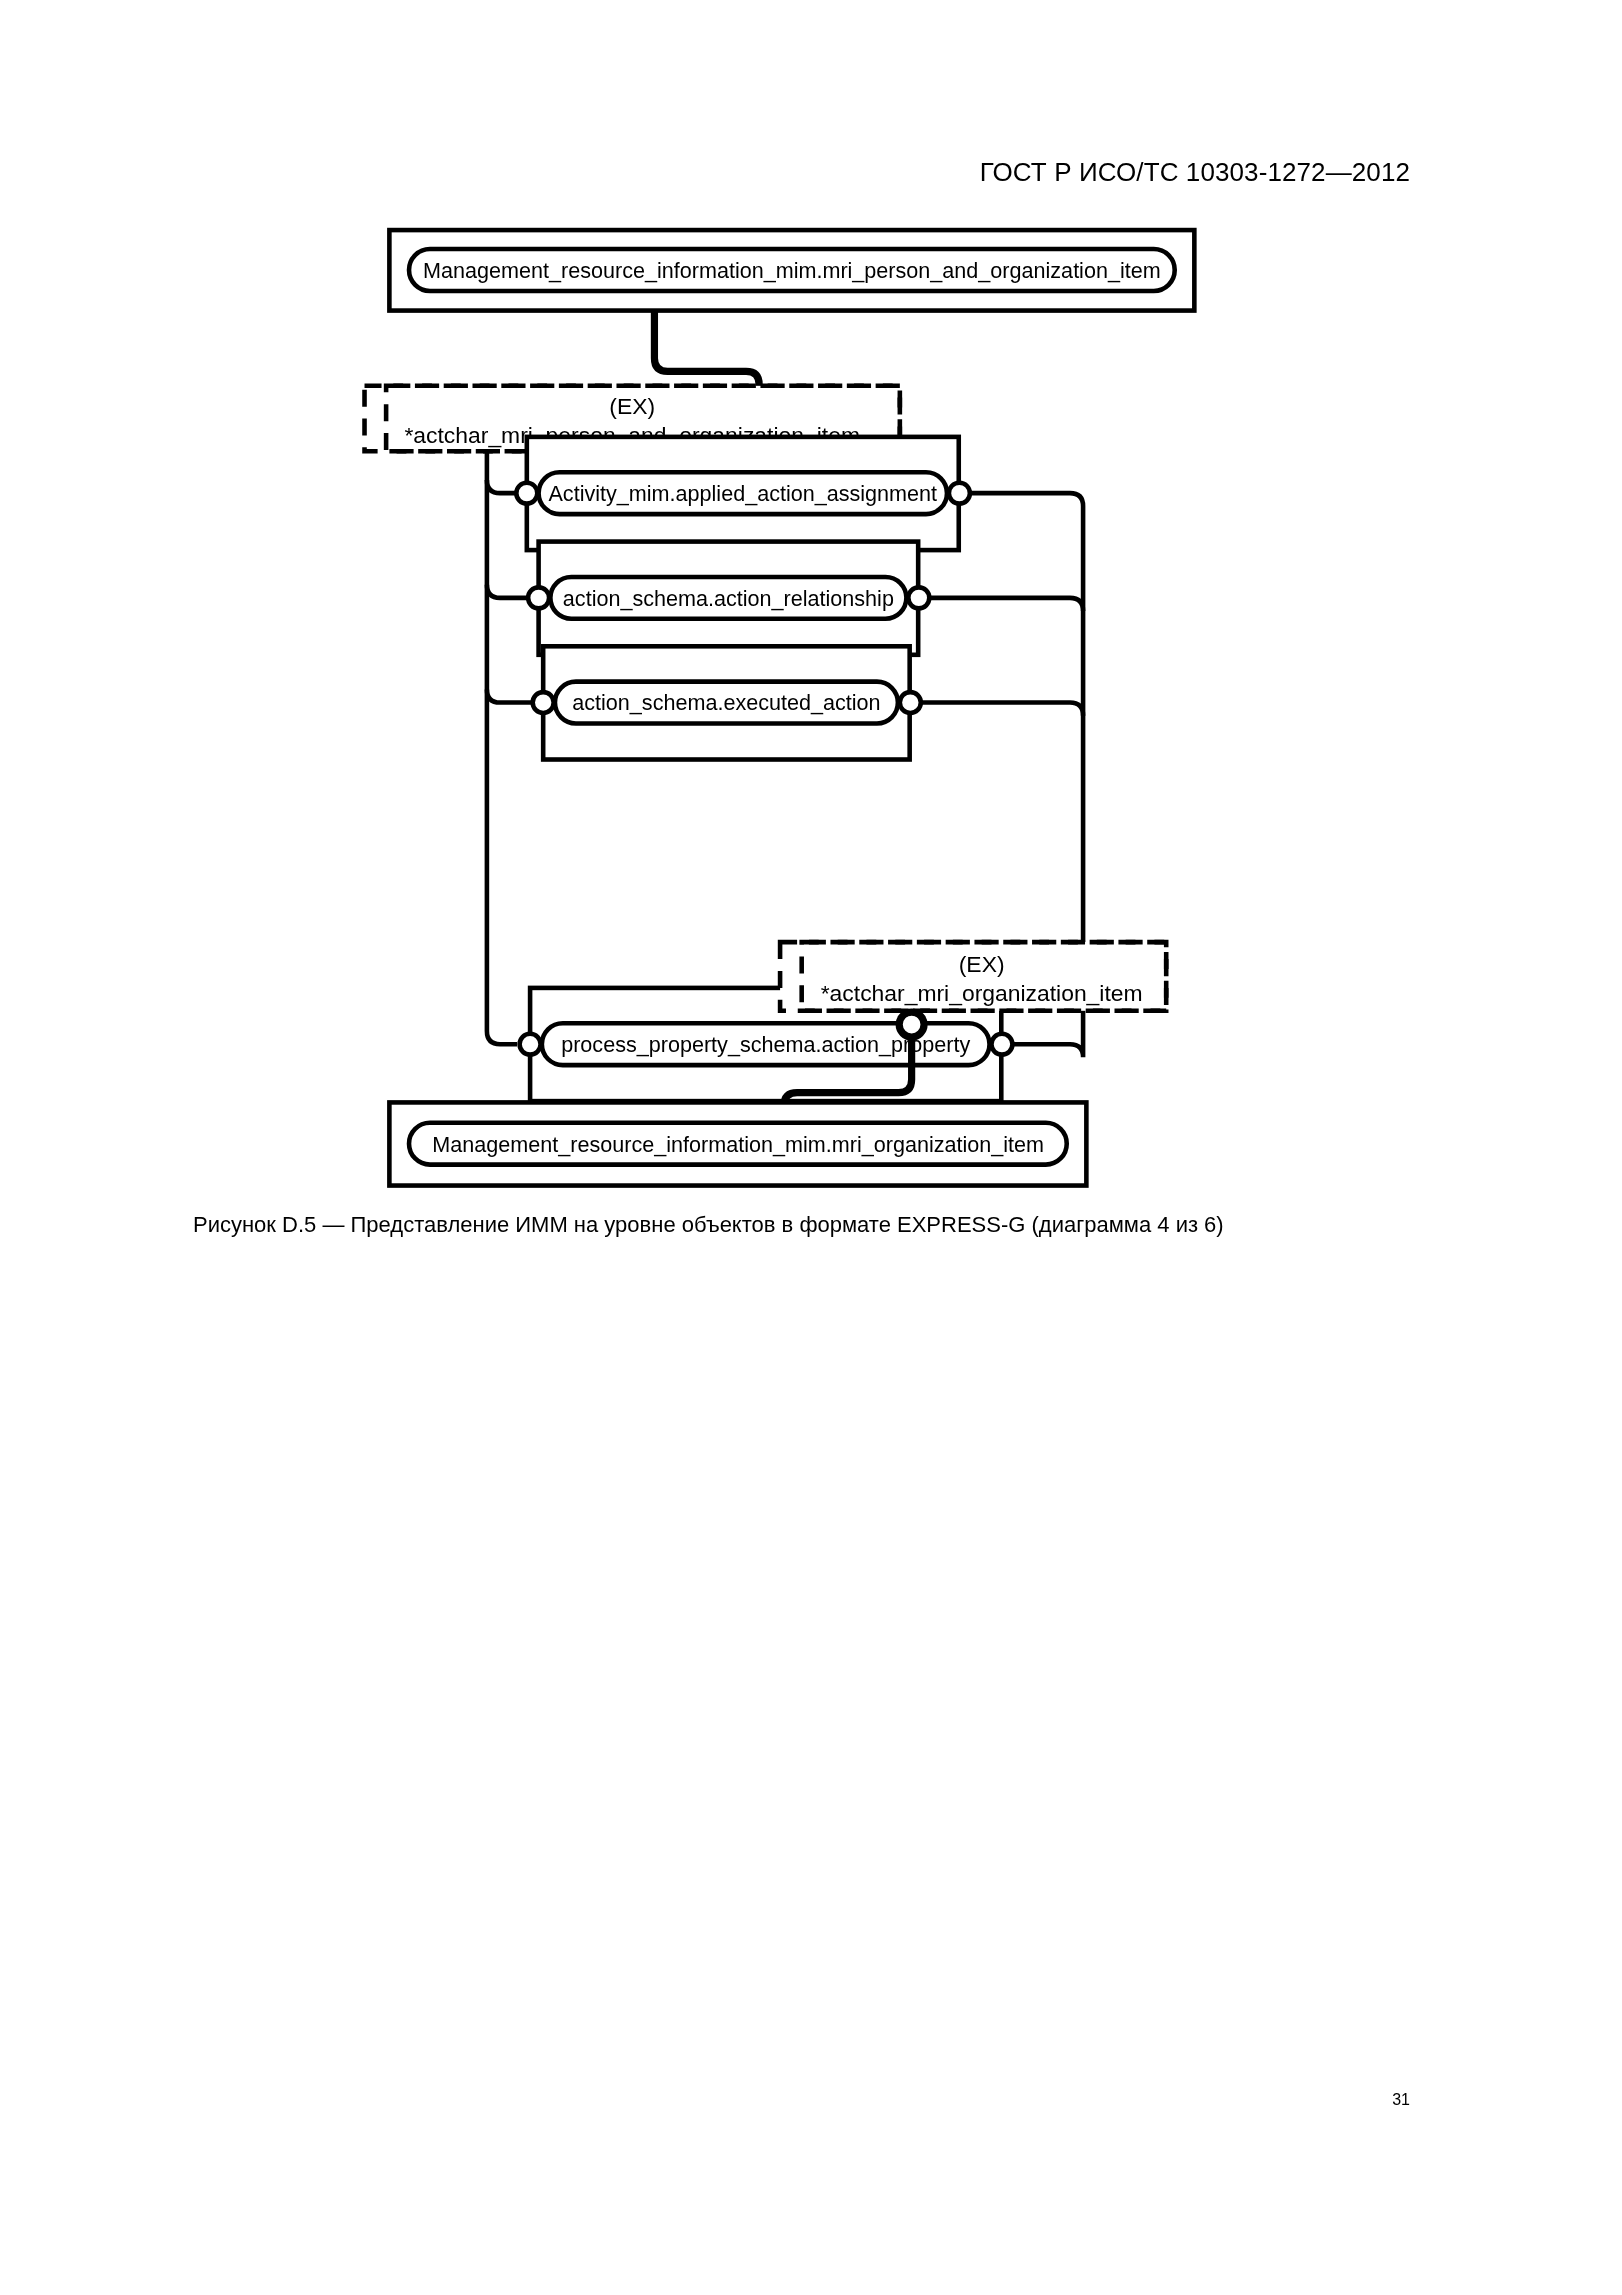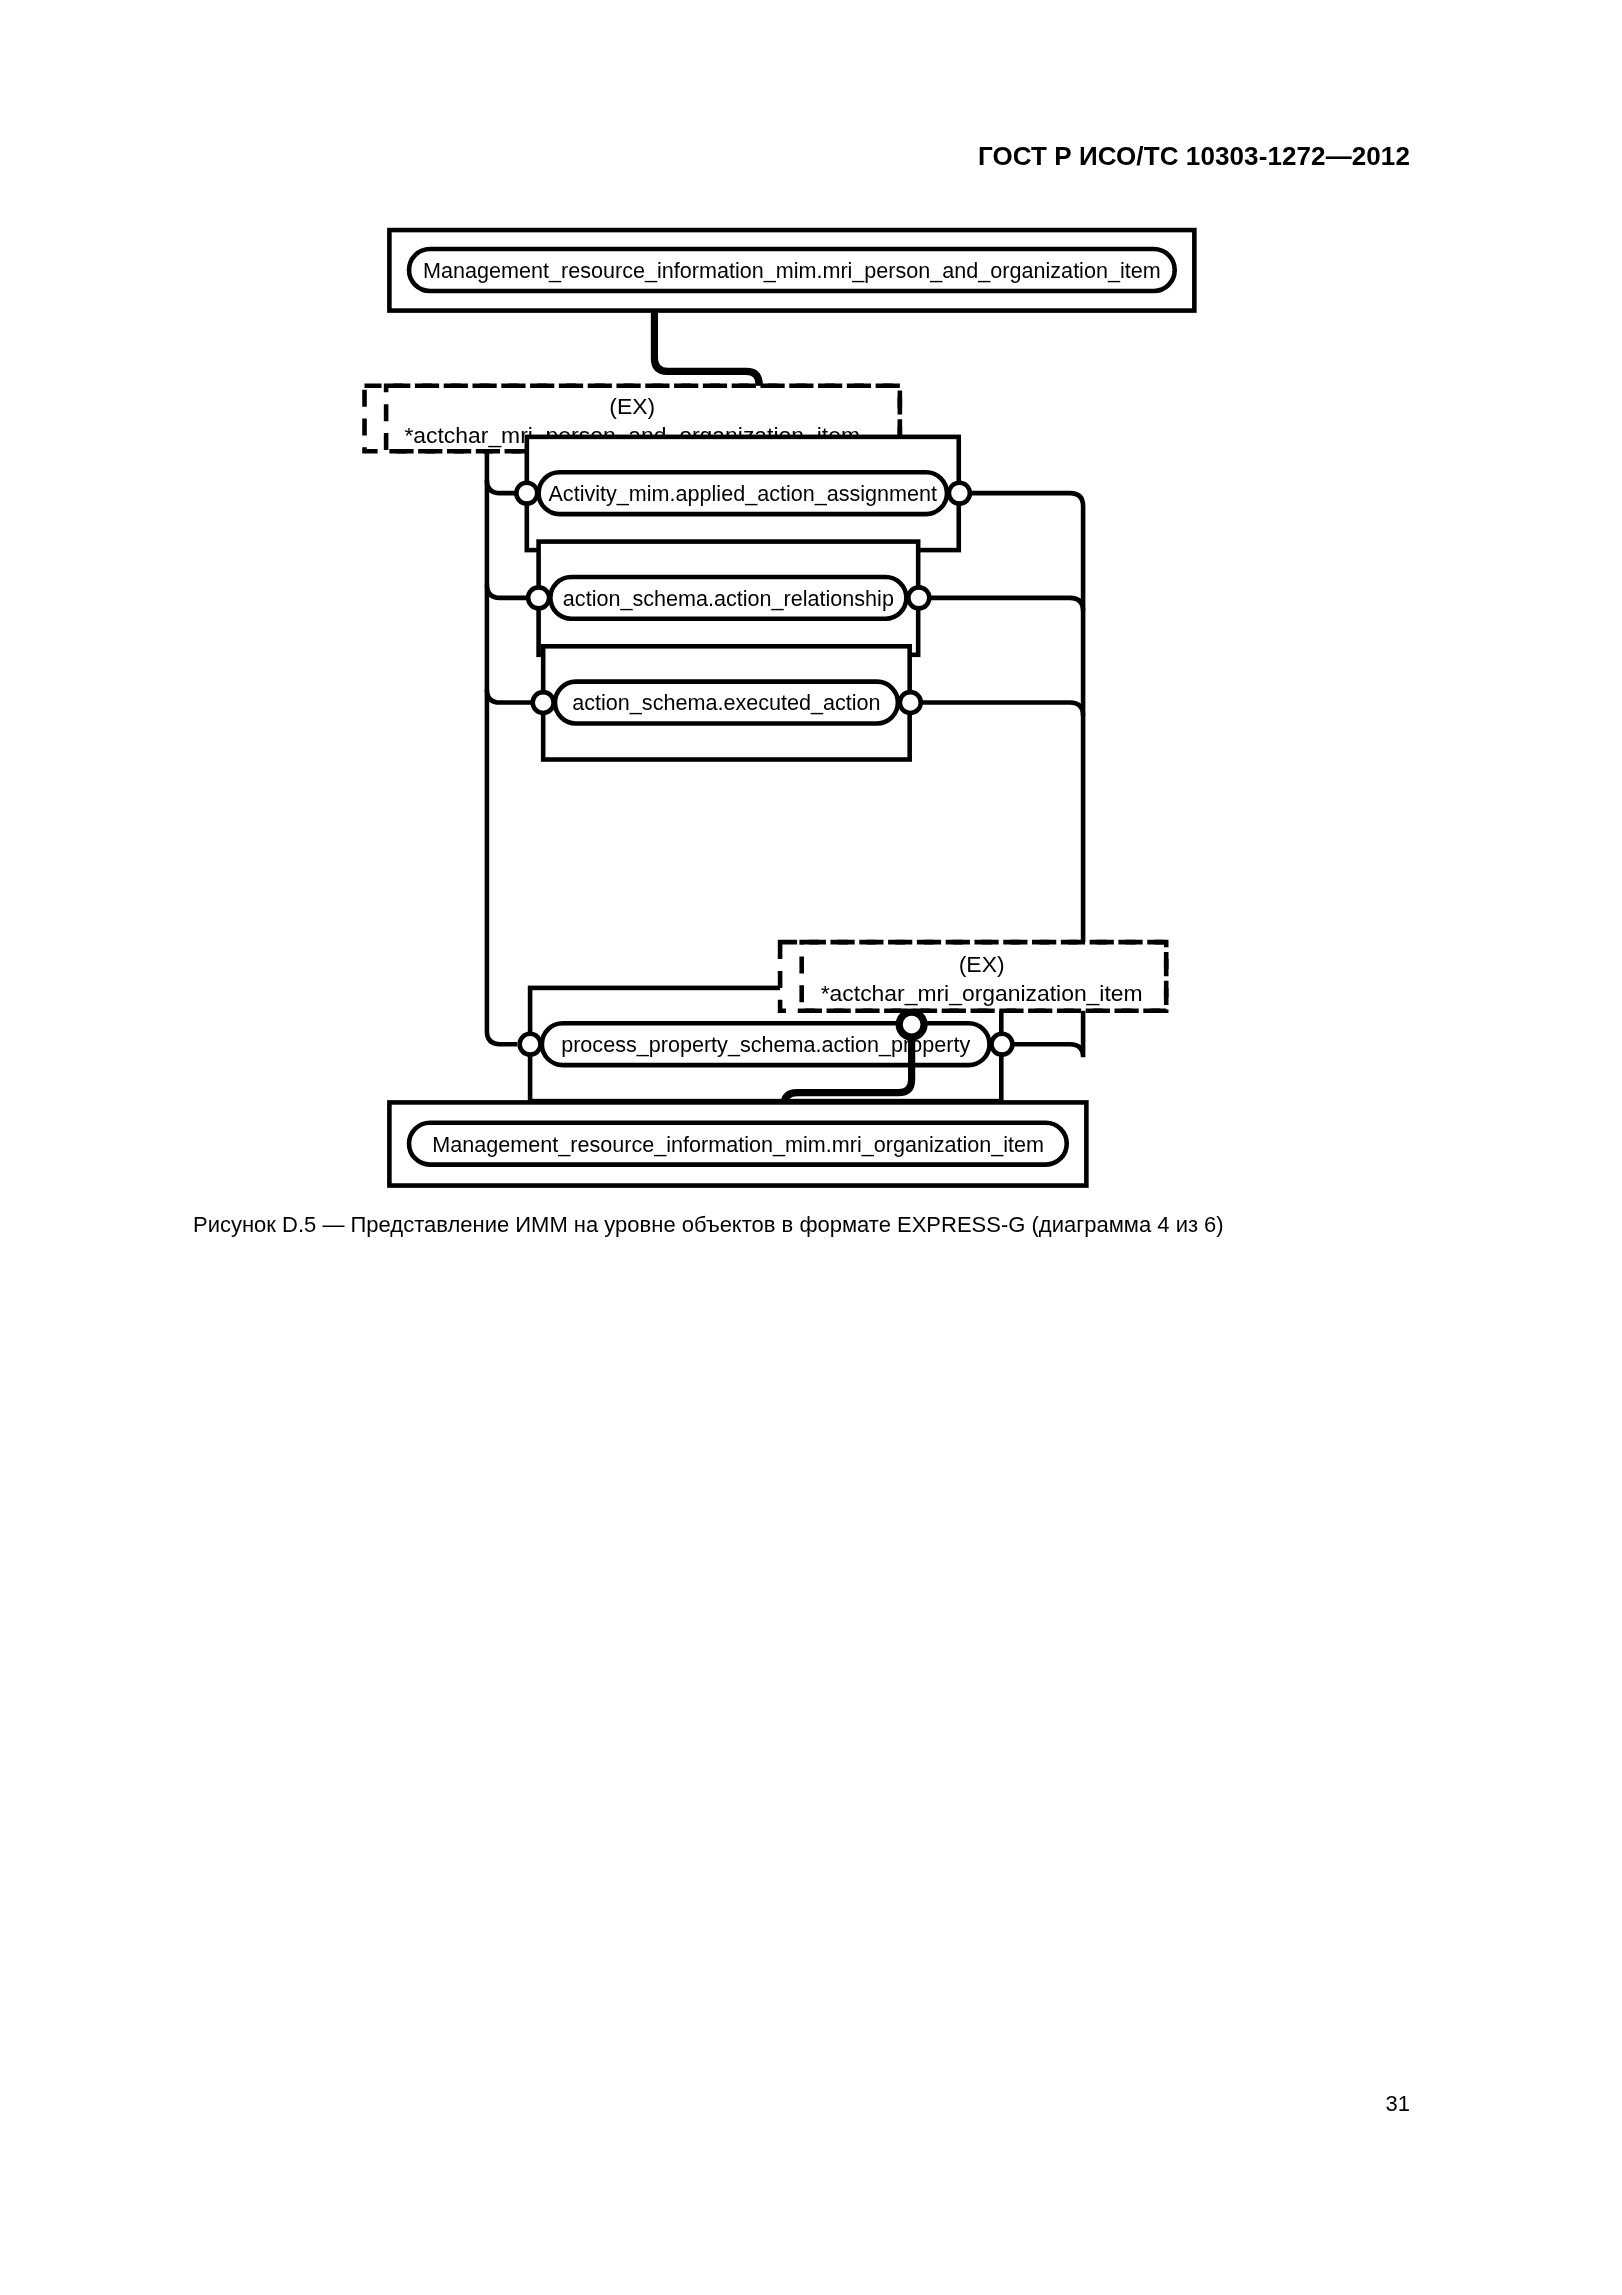--- a/index.html
+++ b/index.html
@@ -14,24 +14,24 @@
     font-family: "Liberation Sans", sans-serif;
     color: #000000;
     overflow: hidden;
   }
   .page {
     position: absolute;
     inset: 0;
   }
   .header-std {
     position: absolute;
-    top: 141px;
+    top: 157px;
     right: 213px;
     font-size: 26px;
-    font-weight: bold;
+    font-weight: normal;
     letter-spacing: 0.1px;
     white-space: nowrap;
   }
   .figure-area {
     position: absolute;
     left: 0;
     top: 209px;
     width: 1394px;
     height: 995px;
   }
@@ -43,21 +43,21 @@
     left: 193px;
     top: 1212px;
     font-size: 22px;
     white-space: nowrap;
     text-align: center;
   }
   .page-number {
     position: absolute;
     right: 213px;
     top: 2091px;
-    font-size: 22px;
+    font-size: 16px;
   }
   svg text {
     font-family: "Liberation Sans", sans-serif;
     fill: #000000;
   }
   .lbl-entity { font-size: 33px; }
   .lbl-ex { font-size: 35px; }
 </style>
 </head>
 <body>

